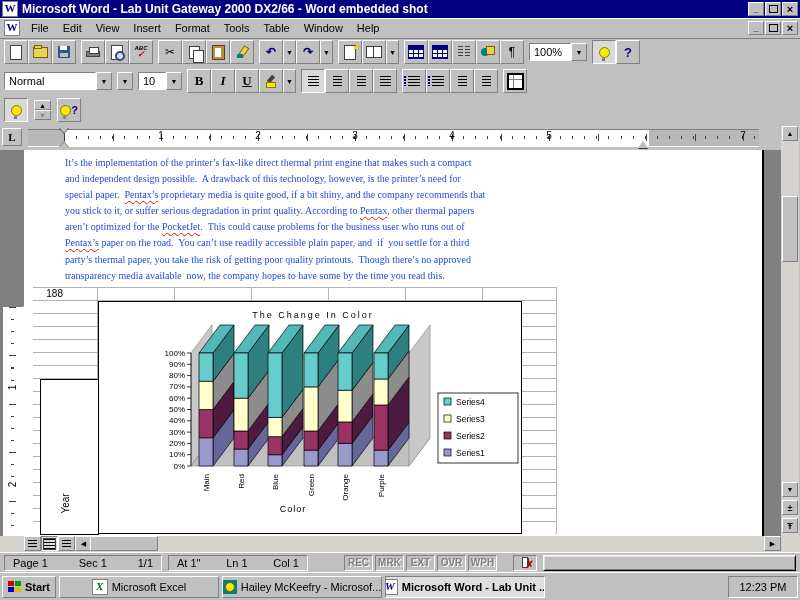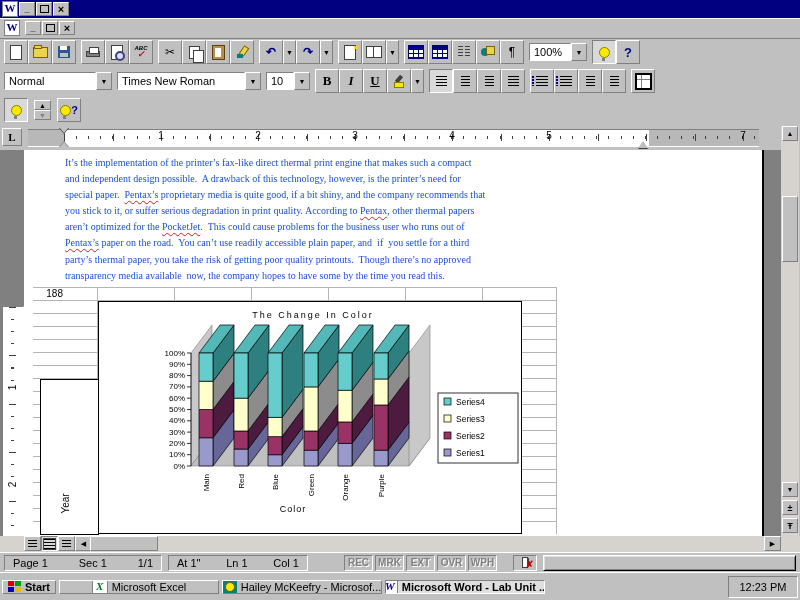--- a/index.html
+++ b/index.html
@@ -130,48 +130,60 @@
   
   #statusbar{left:0;top:552px;width:800px;height:20px;border-top:1px solid #fff;display:flex;align-items:center;padding:0 4px;box-sizing:border-box;gap:6px;}
   .spanel{height:16px;display:flex;align-items:center;padding:0 8px;box-sizing:border-box;gap:8px;}
   .modebtn{width:29px;height:16px;color:#808080;font-weight:bold;text-shadow:1px 1px 0 #fff;font-size:10px;letter-spacing:0;}
   #spellicon{width:24px;height:16px;position:relative;}
   #spellicon .bk{width:13px;height:9px;background:#fff;border:1px solid #404040;position:relative;}
   #spellicon .bk:before{content:"";position:absolute;left:5px;top:0;width:1px;height:9px;background:#404040;}
   #spellicon .x{position:absolute;right:2px;bottom:0px;color:#c00000;font-weight:bold;font-size:10px;}
   
   #taskbar{left:0;top:572px;width:800px;height:28px;border-top:1px solid #fff;display:flex;align-items:center;padding:0 2px;box-sizing:border-box;}
-  .taskbtn{height:14px;display:flex;align-items:center;padding:0 4px;box-sizing:border-box;gap:4px;font-size:11px;white-space:nowrap;overflow:hidden;}
+  .taskbtn{height:22px;display:flex;align-items:center;padding:0 4px;box-sizing:border-box;gap:4px;font-size:11px;white-space:nowrap;overflow:hidden;}
   #startbtn{width:54px;font-weight:bold;}
   .flag{width:13px;height:12px;display:grid;grid-template-columns:6px 6px;grid-template-rows:5px 5px;gap:1px;flex:none;}
   .flag i{display:block;}
   .task{width:160px;margin-left:3px;}
   .task.active{border-color:#808080 #fff #fff #808080;background:#dfdfdf;font-weight:bold;}
   .ticon{width:14px;height:14px;flex:none;position:relative;}
   .ticon.excel{background:#fff;border:1px solid #808080;color:#007020;font-family:"Liberation Serif",serif;font-weight:bold;font-size:11px;line-height:12px;text-align:center;}
   .ticon.word{background:#fff;border:1px solid #808080;color:#000080;font-family:"Liberation Serif",serif;font-weight:bold;font-size:11px;line-height:12px;text-align:center;}
   .ticon.sched{background:#008080;}
   .ticon.sched:before{content:"";position:absolute;left:2px;top:2px;width:8px;height:8px;border-radius:50%;background:#ffe800;border:1px solid #806000;}
   #clock{margin-left:auto;width:70px;height:22px;display:flex;align-items:center;justify-content:center;}
   svg text{font-family:"Liberation Sans",sans-serif;}
 </style>
 </head>
 <body>
 
 <div id="titlebar" class="abs">
   <span class="appicon">W</span>
+  <span class="title">Microsoft Word - Lab Unit Gateway 2000 DX2/66 - Word embedded shot</span>
   <span class="winbtn btn">_</span>
   <span class="winbtn btn">
       <i style="width:7px;height:6px;border:1px solid #000;background:#c0c0c0;"></i>
     </span>
   <span class="winbtn btn" style="font-size:11px;">×</span>
 </div>
 
 <div id="menubar" class="abs">
   <span class="appicon" style="margin:0 4px;">W</span>
+  <div id="menu-items">
+      <span class="menu-item">File</span>
+      <span class="menu-item">Edit</span>
+      <span class="menu-item">View</span>
+      <span class="menu-item">Insert</span>
+      <span class="menu-item">Format</span>
+      <span class="menu-item">Tools</span>
+      <span class="menu-item">Table</span>
+      <span class="menu-item">Window</span>
+      <span class="menu-item">Help</span>
+    </div>
   <span class="winbtn btn">_</span>
   <span class="winbtn btn">
       <i style="width:7px;height:6px;border:1px solid #000;background:#c0c0c0;"></i>
     </span>
   <span class="winbtn btn" style="font-size:11px;margin-right:2px;">×</span>
 </div>
 
 <div id="stdbar" class="abs">
   <span class="tbtn btn">
       <i class="ic-page"></i>
@@ -263,21 +275,20 @@
 
 <div id="fmtbar" class="abs">
   <span class="combo">
     <span class="field" style="width:92px;">Normal</span>
     <span class="drop btn">
         <span style="font-size:7px;">▼</span>
       </span>
   </span>
   <span class="sep"></span>
   <span class="combo">
-    <span class="field" style="width:128px;">Times New Roman</span>
     <span class="drop btn">
         <span style="font-size:7px;">▼</span>
       </span>
   </span>
   <span class="sep"></span>
   <span class="combo">
     <span class="field" style="width:28px;">10</span>
     <span class="drop btn">
         <span style="font-size:7px;">▼</span>
       </span>

